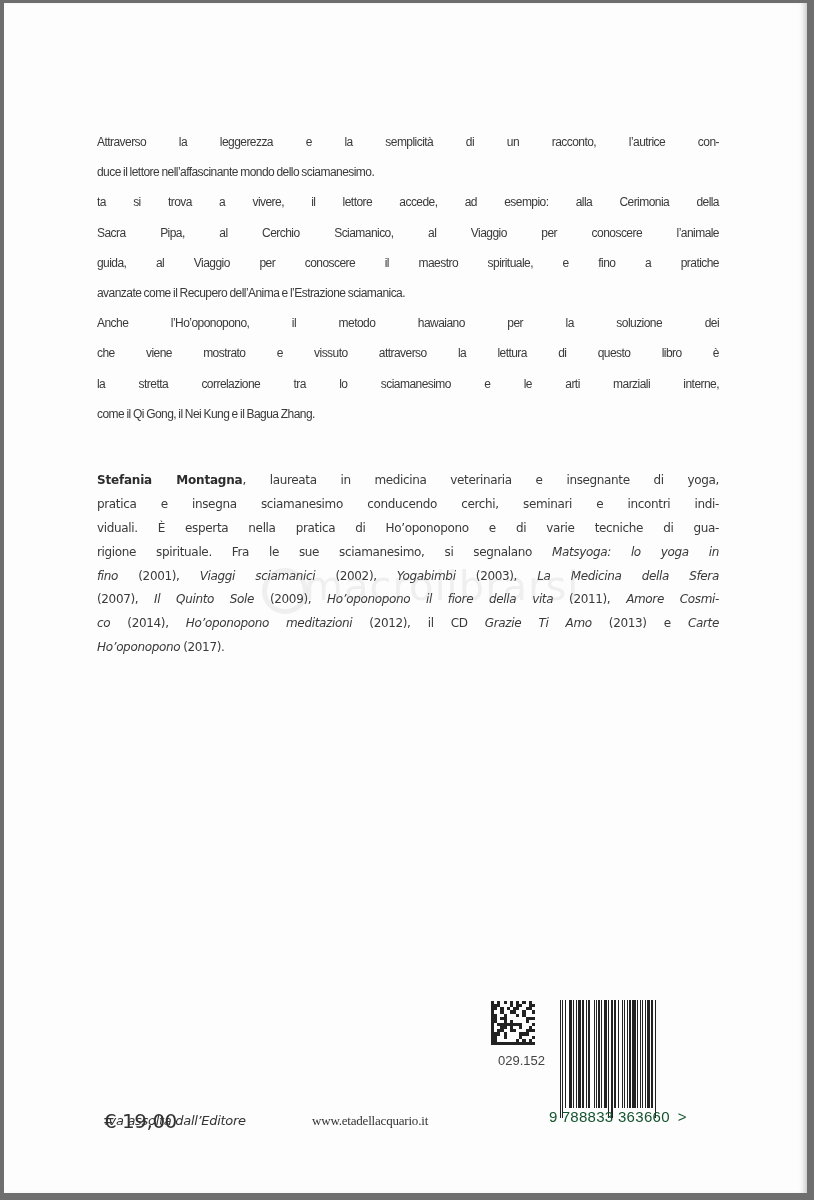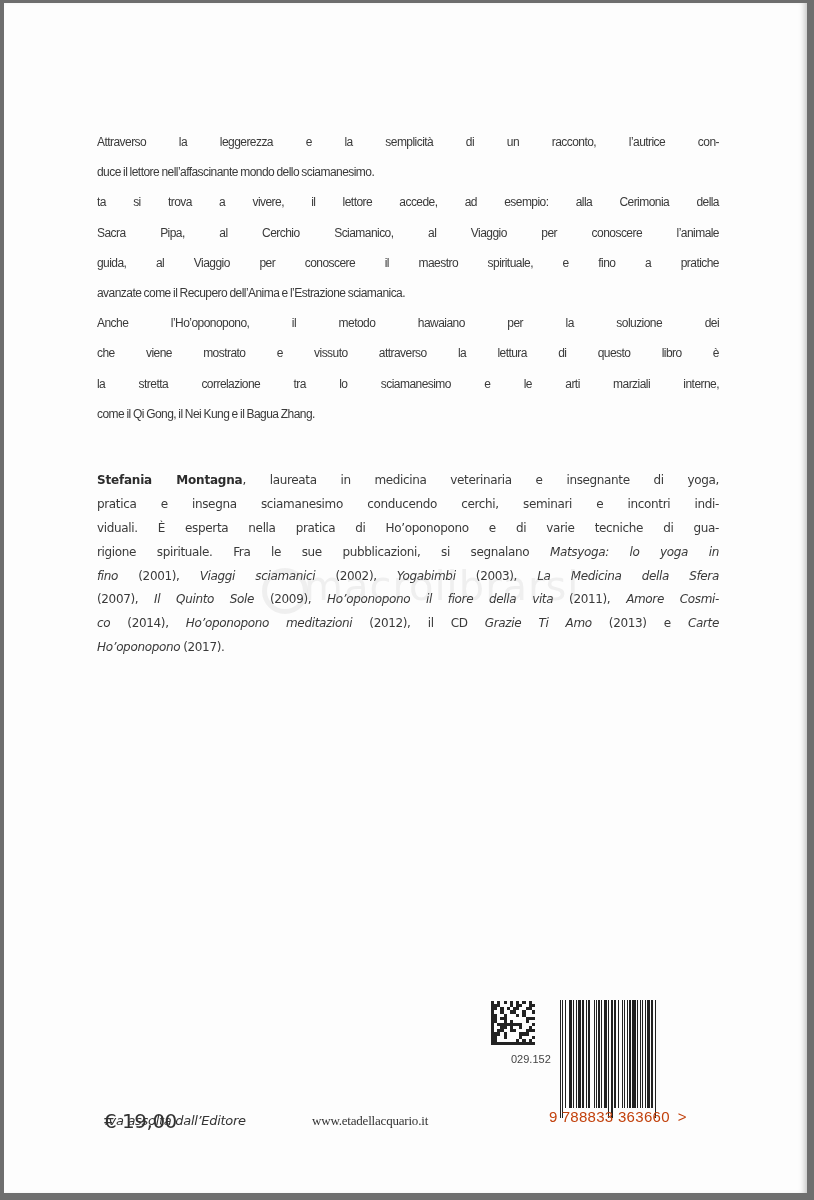--- a/index.html
+++ b/index.html
@@ -92,36 +92,36 @@
     color: #333;
     letter-spacing: -0.2px;
   }
   .qr {
     position: absolute;
     left: 487px; top: 998px;
     width: 44px; height: 44px;
   }
   .qr-code {
     position: absolute;
-    left: 507px; top: 1050px;
+    left: 494px; top: 1050px;
     font-family: "Liberation Sans", sans-serif;
-    font-size: 11px;
+    font-size: 13px;
     color: #444;
   }
   .barcode {
     position: absolute;
     left: 556px; top: 997px;
     width: 105px; height: 118px;
   }
   .isbn {
     position: absolute;
     left: 545px; top: 1105px;
     font-family: "Liberation Sans", sans-serif;
     font-size: 15px;
-    color: #c2410c;
+    color: #14532d;
     letter-spacing: 0.3px;
     white-space: nowrap;
   }
   .isbn .first { margin-right: 4px; }
   .isbn .arrow { margin-left: 8px; }
 </style>
 </head>
 <body>
 
 <div class="page">
@@ -136,21 +136,21 @@
     <div class="line">Anche l’Ho’oponopono, il metodo hawaiano per la soluzione dei</div>
     <div class="line">che viene mostrato e vissuto attraverso la lettura di questo libro è</div>
     <div class="line">la stretta correlazione tra lo sciamanesimo e le arti marziali interne,</div>
     <div class="line last">come il Qi Gong, il Nei Kung e il Bagua Zhang.</div>
   </div>
 
   <div class="col bio">
     <div class="line"><b>Stefania Montagna</b><span>, laureata in medicina veterinaria e insegnante di yoga,</span></div>
     <div class="line">pratica e insegna sciamanesimo conducendo cerchi, seminari e incontri indi-</div>
     <div class="line">viduali. È esperta nella pratica di Ho’oponopono e di varie tecniche di gua-</div>
-    <div class="line"><span>rigione spirituale. Fra le sue pubblicazioni, si segnalano </span><i>Matsyoga: lo yoga in</i></div>
+    <div class="line"><span>rigione spirituale. Fra le sue sciamanesimo, si segnalano </span><i>Matsyoga: lo yoga in</i></div>
     <div class="line"><i>fino</i><span> (2001), </span><i>Viaggi sciamanici</i><span> (2002), </span><i>Yogabimbi</i><span> (2003), </span><i>La Medicina della Sfera</i></div>
     <div class="line"><span>(2007), </span><i>Il Quinto Sole</i><span> (2009), </span><i>Ho’oponopono il fiore della vita</i><span> (2011), </span><i>Amore Cosmi-</i></div>
     <div class="line"><i>co</i><span> (2014), </span><i>Ho’oponopono meditazioni</i><span> (2012), il CD </span><i>Grazie Ti Amo</i><span> (2013) e </span><i>Carte</i></div>
     <div class="line last"><i>Ho’oponopono</i><span> (2017).</span></div>
   </div>
 
   <div class="wm-circle"></div>
   <div class="watermark">macrolibrarsi</div>
 
   <svg class="qr" viewBox="0 0 14 14" shape-rendering="crispEdges">

